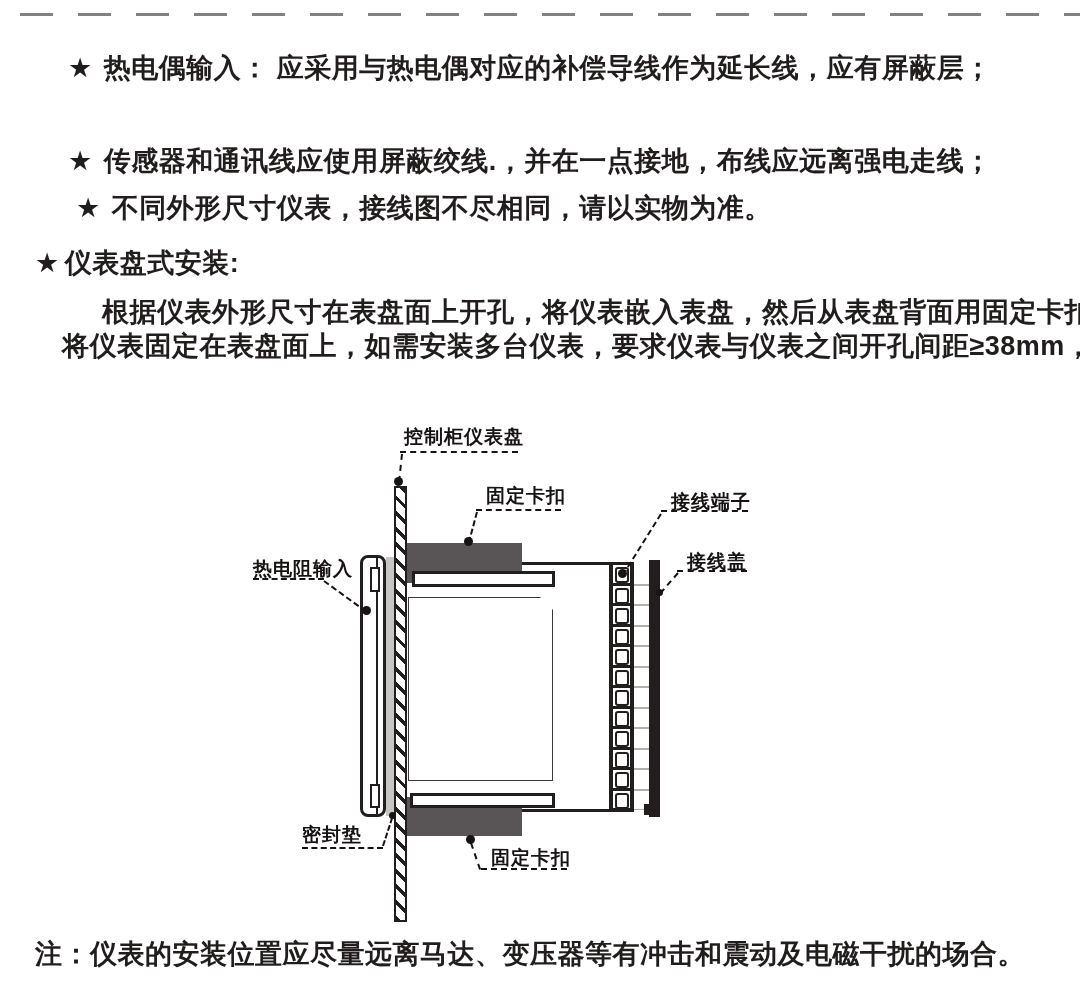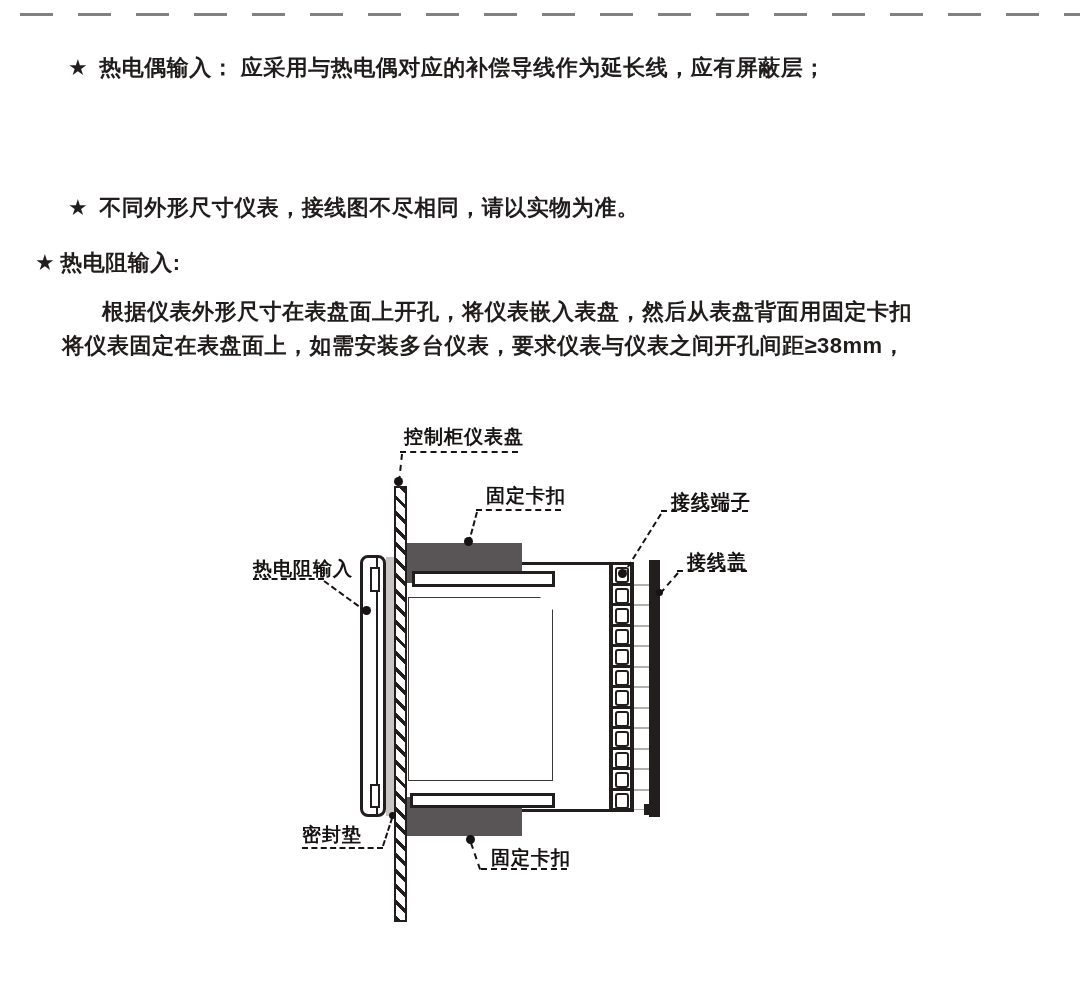--- a/index.html
+++ b/index.html
@@ -6,21 +6,21 @@
   #page{
     position:relative;width:1080px;height:1004px;background:#ffffff;overflow:hidden;
     font-family:"Liberation Sans","DejaVu Sans",sans-serif;color:#211d1d;
   }
   
   .top-dash{
     position:absolute;left:20px;right:0;top:13px;height:3px;
     background:repeating-linear-gradient(90deg,#818181 0 33px,transparent 33px 58px);
   }
   .txt{position:absolute;white-space:nowrap;font-weight:600;letter-spacing:0.5px;}
-  .body-line{font-size:22px;line-height:30px;}
+  .body-line{font-size:27px;line-height:30px;}
   .star{display:inline-block;margin-right:11px;}
   .star5{margin-right:5px;}
   .note-line{font-size:27px;line-height:30px;}
 
   
   .dg{position:absolute;inset:0;}
   .lbl{position:absolute;font-size:19px;font-weight:600;white-space:nowrap;color:#171313;letter-spacing:1px;}
   .dashu{position:absolute;height:0;border-top:2.6px dashed #171313;}
   .leader{position:absolute;height:0;border-top:2.6px dashed #171313;transform-origin:0 50%;}
   .dot{position:absolute;background:#171313;border-radius:50%;}
@@ -62,22 +62,23 @@
   .cover-foot{position:absolute;left:644px;top:804px;width:6px;height:11px;background:#221e1e;}
 </style>
 </head>
 <body>
 
 <div id="page">
 
   <div class="top-dash"></div>
 
   <div class="txt body-line" style="left:68px;top:53px;"><span class="star">★</span><span>热电偶输入： 应采用与热电偶对应的补偿导线作为延长线，应有屏蔽层；</span></div>
-  <div class="txt body-line" style="left:68px;top:193px;text-align:center;"><span class="star">★</span><span>不同外形尺寸仪表，接线图不尽相同，请以实物为准。</span></div>
-  <div class="txt body-line" style="left:35px;top:248px;"><span class="star star5">★</span><span>热电阻输入:</span></div>
+  <div class="txt body-line" style="left:68px;top:146px;"><span class="star">★</span><span>传感器和通讯线应使用屏蔽绞线.，并在一点接地，布线应远离强电走线；</span></div>
+  <div class="txt body-line" style="left:76px;top:193px;text-align:center;"><span class="star">★</span><span>不同外形尺寸仪表，接线图不尽相同，请以实物为准。</span></div>
+  <div class="txt body-line" style="left:35px;top:248px;"><span class="star star5">★</span><span>仪表盘式安装:</span></div>
 
   <div class="txt body-line" style="left:102px;top:297px;">根据仪表外形尺寸在表盘面上开孔，将仪表嵌入表盘，然后从表盘背面用固定卡扣</div>
   <div class="txt body-line" style="left:62px;top:331px;">将仪表固定在表盘面上，如需安装多台仪表，要求仪表与仪表之间开孔间距≥38mm，</div>
 
   <div class="dg">
 
     <div class="case-line" style="left:470px;top:562px;width:164px;"></div>
     <div class="case-line" style="left:470px;top:809px;width:164px;"></div>
     <div class="inner-box"></div>
 
@@ -141,14 +142,15 @@
     <div class="dashu" style="left:302px;top:847px;width:81px;"></div>
     <div class="leader" style="left:383px;top:845px;width:30px;transform:rotate(-72deg);"></div>
     <div class="dot d7" style="left:389px;top:812px;"></div>
 
     <div class="lbl" style="left:491px;top:845px;">固定卡扣</div>
     <div class="dashu" style="left:481px;top:868px;width:86px;"></div>
     <div class="leader" style="left:471px;top:842px;width:28px;transform:rotate(71deg);"></div>
     <div class="dot d9" style="left:466px;top:835px;"></div>
   </div>
 
+  <div class="txt note-line" style="left:35px;top:939px;">注：仪表的安装位置应尽量远离马达、变压器等有冲击和震动及电磁干扰的场合。</div>
 
 </div>
 
 </body></html>

